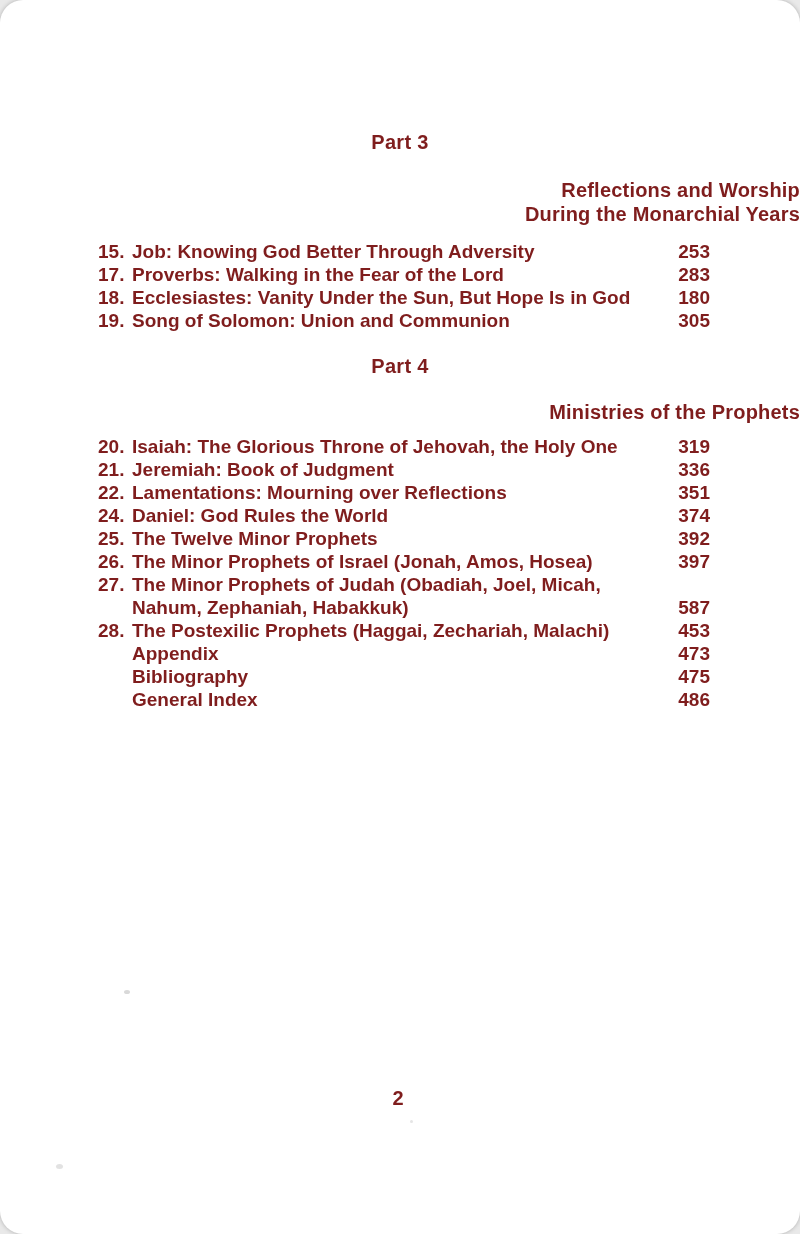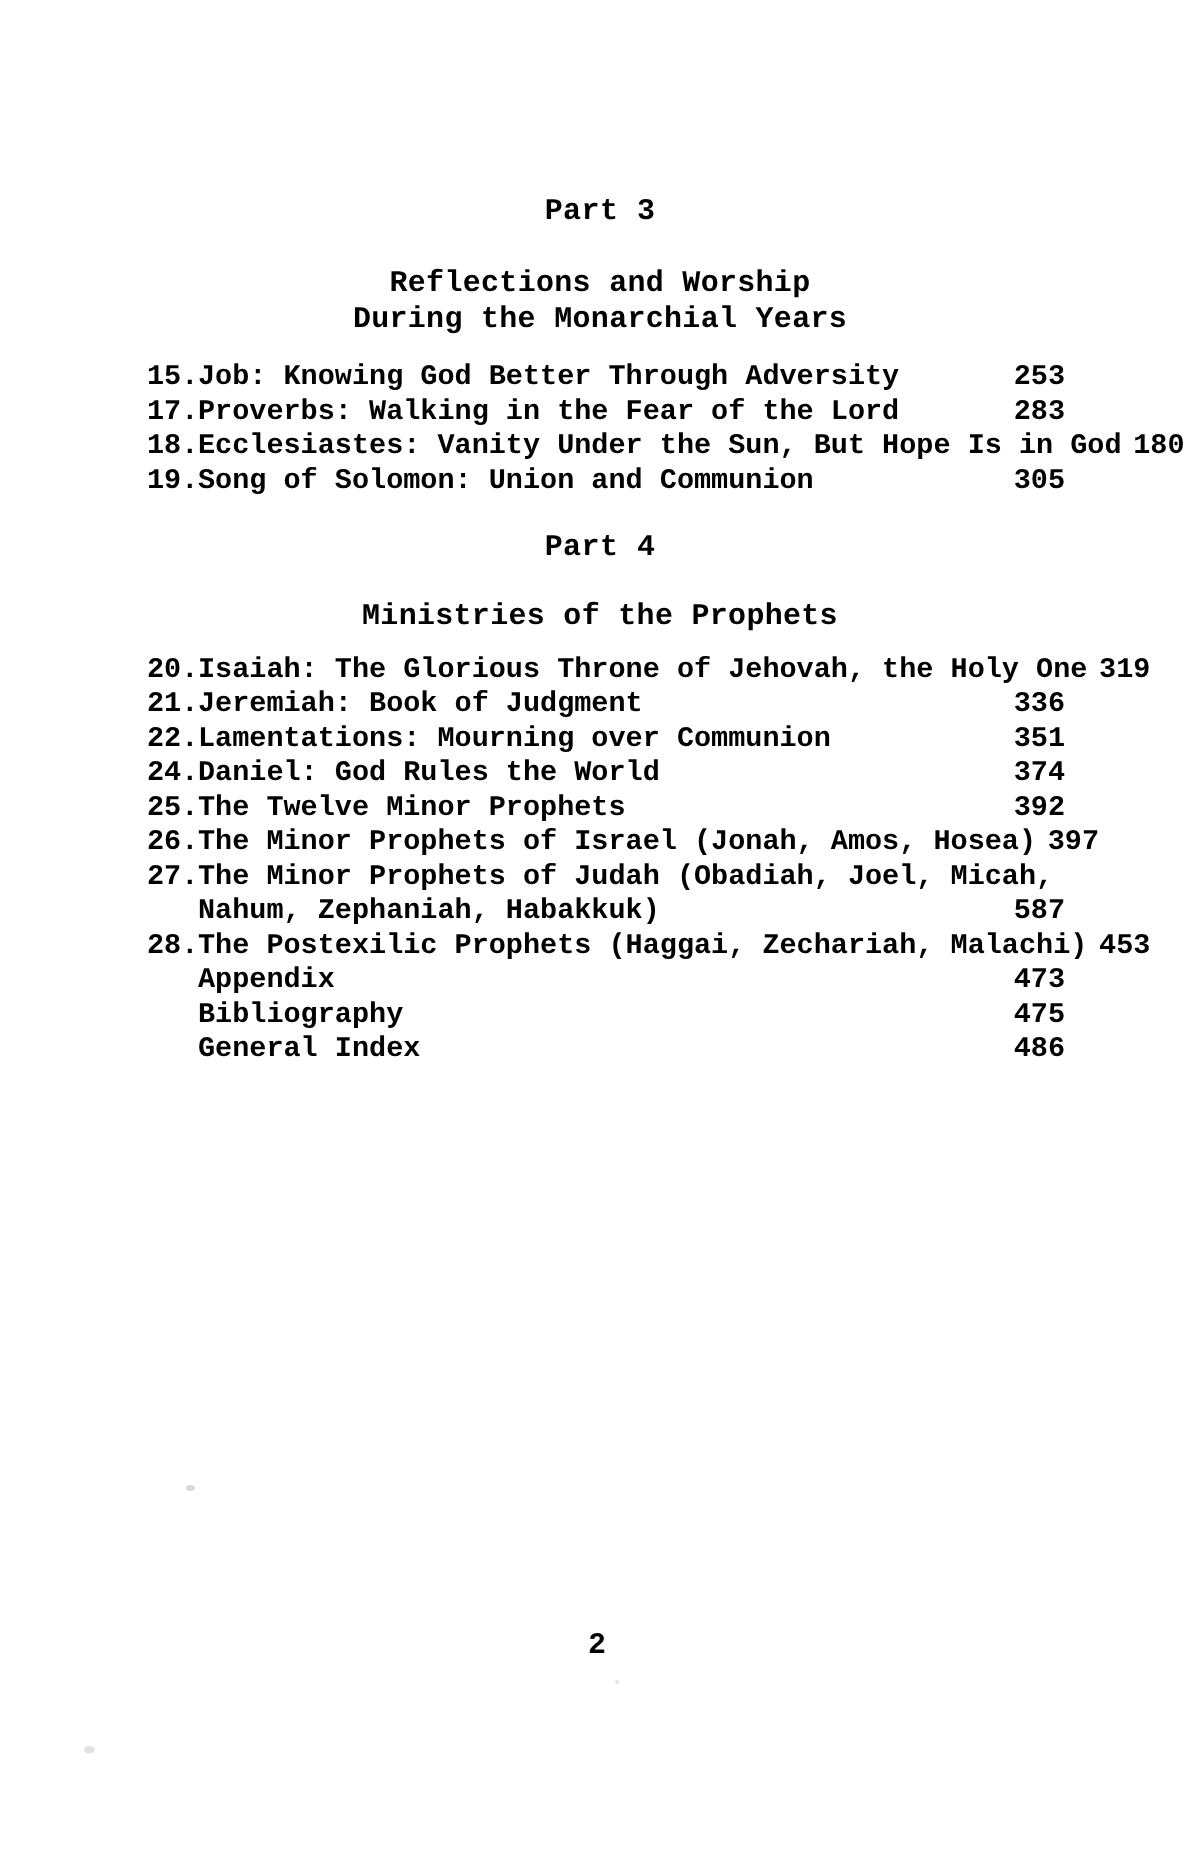--- a/index.html
+++ b/index.html
@@ -7,39 +7,40 @@
     padding: 0;
     background: #e9e9e9;
   }
   .page {
     position: relative;
     width: 800px;
     height: 1234px;
     margin: 0 auto;
     background: #ffffff;
     box-shadow: 0 0 4px rgba(0,0,0,0.25);
-    font-family: Liberation Mono, monospace;
+    font-family: Liberation Sans, sans-serif;
     font-weight: 700;
-    color: #000000;
+    color: #7f1d1d;
     overflow: hidden;
     box-sizing: border-box;
     padding-top: 130px;
+    border-radius: 23px;
   }
   .part-heading {
     text-align: center;
     font-size: 20px;
     line-height: 24px;
     letter-spacing: 0.3px;
   }
   .part-heading.second {
     margin-top: 22px;
   }
   .section-title {
     margin-top: 24px;
-    text-align: center;
+    text-align: right;
     font-size: 20px;
     line-height: 24px;
     letter-spacing: 0.2px;
   }
   .section-title.second {
     margin-top: 22px;
   }
   .section-title .title-line { display: block; }
   .toc {
     margin: 14px 90px 0 98px; 
@@ -130,21 +131,21 @@
           <span class="toc-title">Isaiah: The Glorious Throne of Jehovah, the Holy One</span>
           <span class="toc-page">319</span>
         </div>
         <div class="toc-row">
           <span class="toc-num">21.</span>
           <span class="toc-title">Jeremiah: Book of Judgment</span>
           <span class="toc-page">336</span>
         </div>
         <div class="toc-row">
           <span class="toc-num">22.</span>
-          <span class="toc-title">Lamentations: Mourning over Communion</span>
+          <span class="toc-title">Lamentations: Mourning over Reflections</span>
           <span class="toc-page">351</span>
         </div>
         <div class="toc-row">
           <span class="toc-num">24.</span>
           <span class="toc-title">Daniel: God Rules the World</span>
           <span class="toc-page">374</span>
         </div>
         <div class="toc-row">
           <span class="toc-num">25.</span>
           <span class="toc-title">The Twelve Minor Prophets</span>

